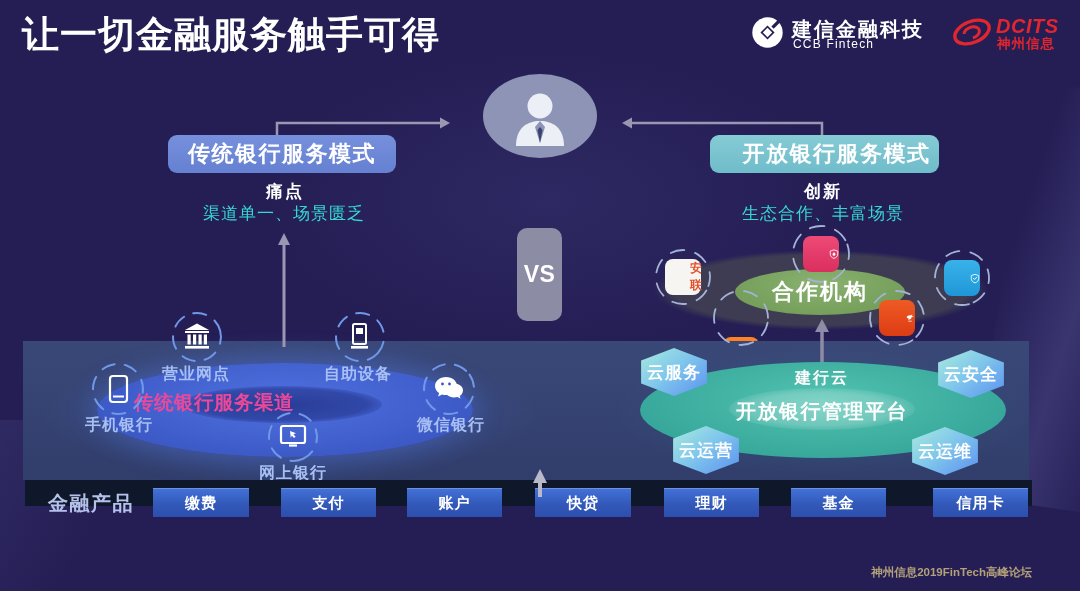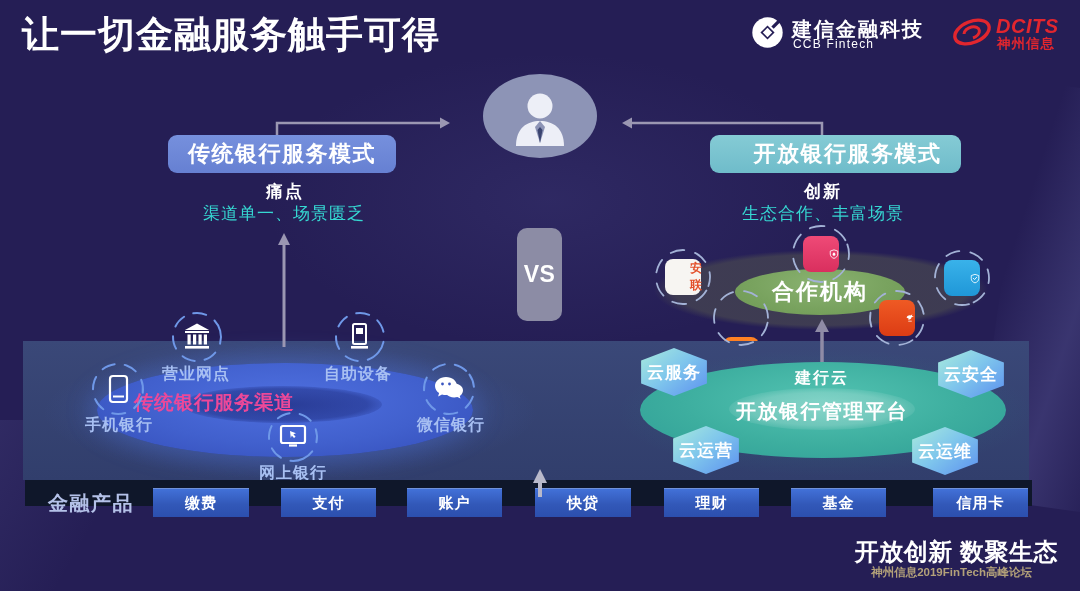--- a/index.html
+++ b/index.html
@@ -64,21 +64,21 @@
     background:#8d94b6; border-radius:50%;
   }
 
   
   .mode-box {
     position:absolute; height:38px; border-radius:9px;
     display:flex; align-items:center; justify-content:center;
     font-size:22px; font-weight:900; color:#ffffff; letter-spacing:1.5px;
   }
   .mode-box.trad { left:168px; top:135px; width:228px; background:linear-gradient(180deg,#7690dd 0%,#6680d2 100%); }
-  .mode-box.open { left:710px; top:135px; width:251px; background:linear-gradient(180deg,#85cbd5 0%,#6fbcca 100%);padding-left:24px; }
+  .mode-box.open { left:710px; top:135px; width:229px; background:linear-gradient(180deg,#85cbd5 0%,#6fbcca 100%);padding-left:24px; }
 
   .tag-label { position:absolute; font-size:17px; font-weight:900; color:#ffffff; letter-spacing:2px; }
   .tag-desc  { position:absolute; font-size:17px; font-weight:400; color:#36d8d2; letter-spacing:1px; }
   .tag-label.pain   { left:240px; top:180px; width:90px;  text-align:center; }
   .tag-desc.pain    { left:134px; top:202px; width:300px; text-align:center; }
   .tag-label.innov  { left:778px; top:180px; width:90px;  text-align:center; }
   .tag-desc.innov   { left:673px; top:202px; width:300px; text-align:center; }
 
   
   .vs-box {
@@ -315,21 +315,20 @@
     <div class="products-label">金融产品</div>
     <div class="prod-btn p0">缴费</div>
     <div class="prod-btn p1">支付</div>
     <div class="prod-btn p2">账户</div>
     <div class="prod-btn p3">快贷</div>
     <div class="prod-btn p4">理财</div>
     <div class="prod-btn p5">基金</div>
     <div class="prod-btn p6">信用卡</div>
   </div>
 
-  <div class="footer-slogan">开放创新 数聚生态</div>
   <div class="footer-event">神州信息2019FinTech高峰论坛</div>
 
   <svg class="overlay" viewBox="0 0 1080 591">
 
     <g stroke="#9b97b2" stroke-width="2.5" fill="none">
       <path d="M277,135 L277,123 L440,123"></path>
       <path d="M440,117.5 L450,123 L440,128.5 Z" fill="#9b97b2" stroke="none"></path>
     </g>
     <g stroke="#9b97b2" stroke-width="2.5" fill="none">
       <path d="M822,135 L822,123 L632,123"></path>

